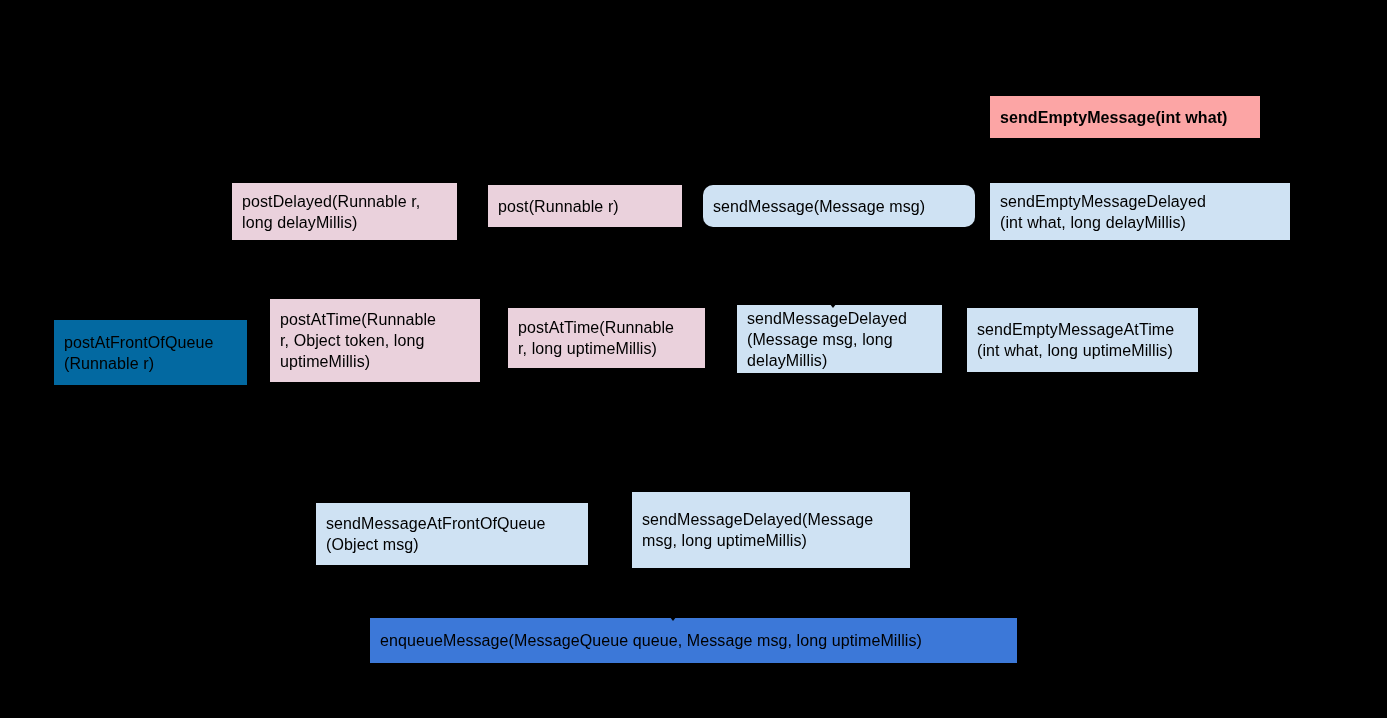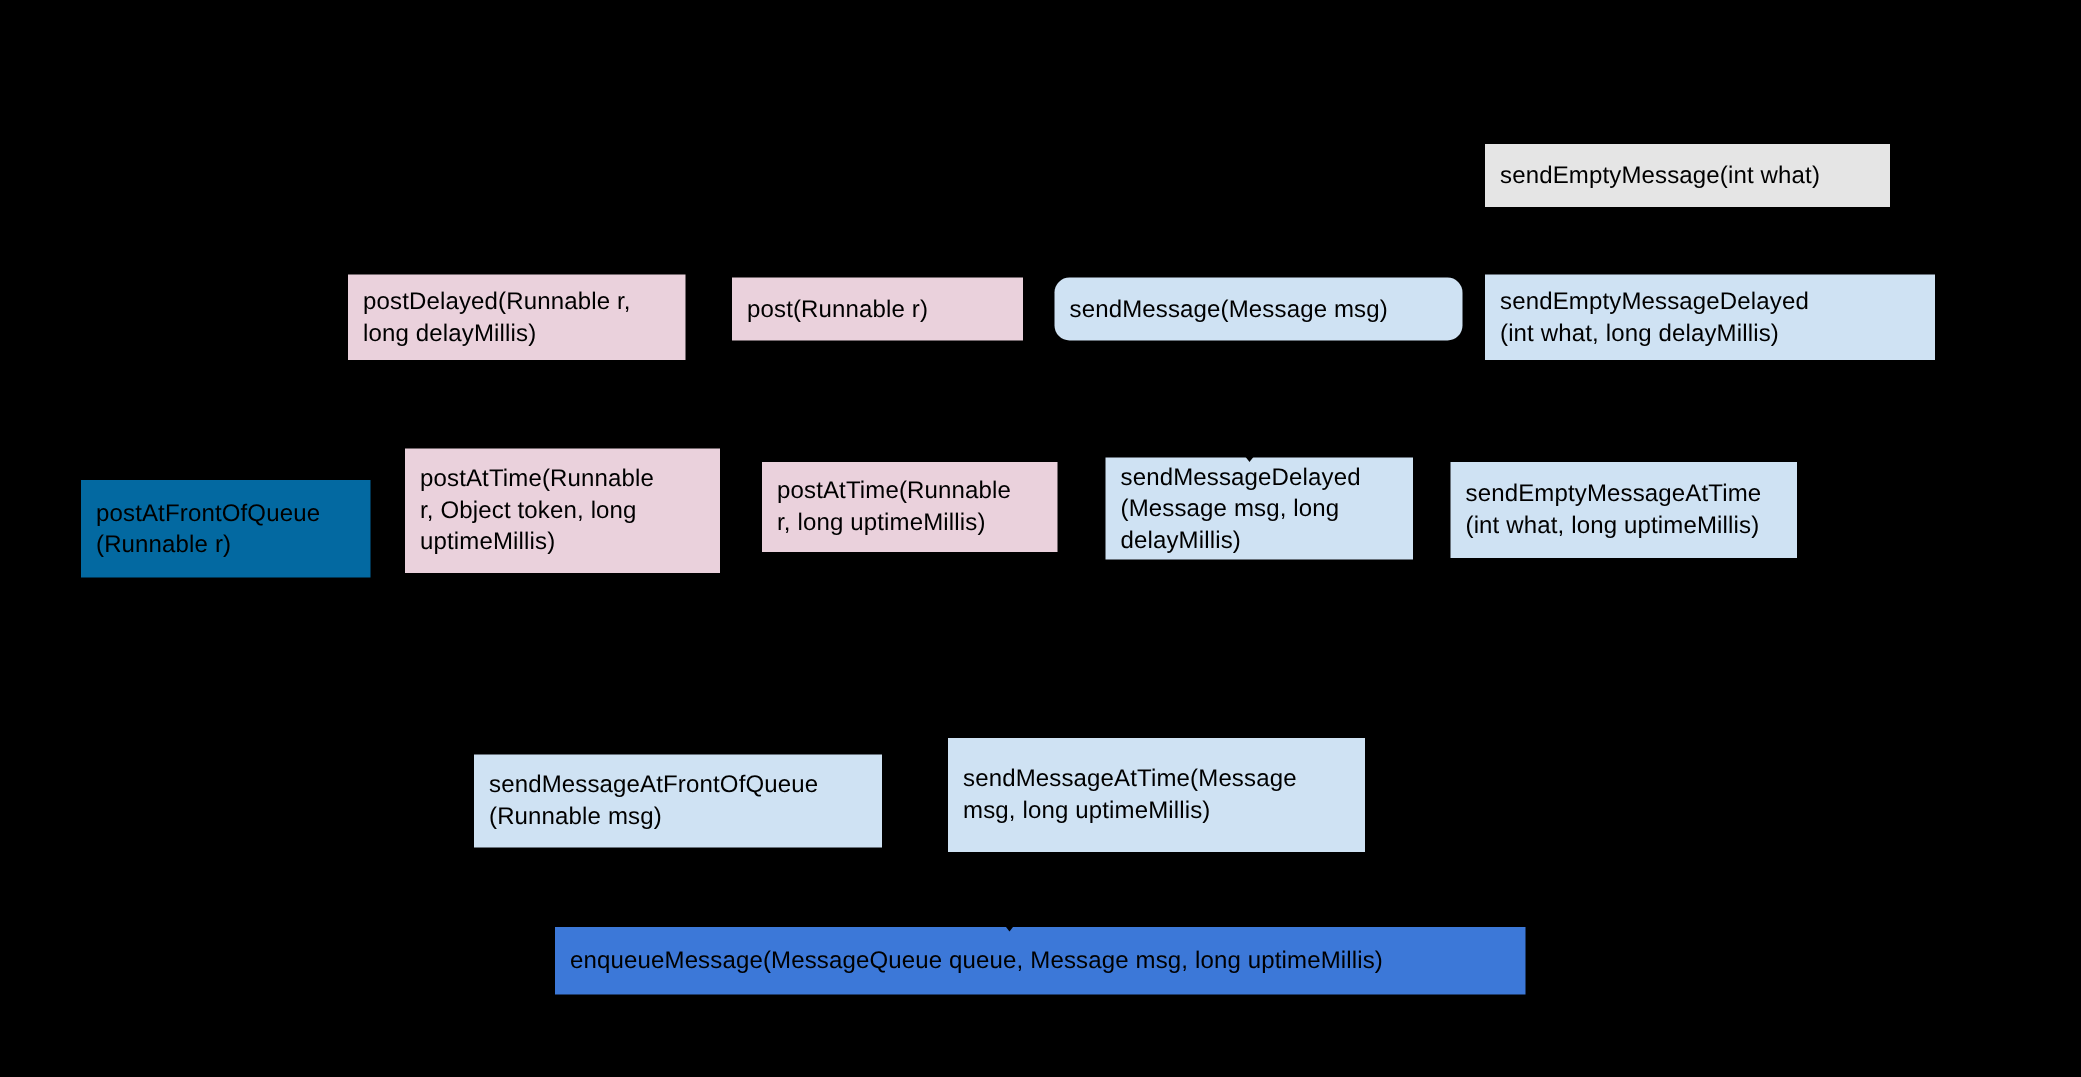--- a/index.html
+++ b/index.html
@@ -57,21 +57,21 @@
     z-index: 2;
   }
   #notch-enqueue            { left: 666px; top: 612px; }
   #notch-sendMessageDelayed { left: 826px; top: 299px; }
 </style>
 </head>
 <body>
 
 <div id="canvas">
 
-  <div class="node" id="n-sendEmptyMessage" style="background-color: #e5e5e5;">sendEmptyMessage(int what)</div>
+  <div class="node" id="n-sendEmptyMessage" style="background-color: #fca5a5; font-weight: bold;">sendEmptyMessage(int what)</div>
 
   <div class="node" id="n-post" style="background-color: rgb(234, 209, 220);">post(Runnable r)</div>
 
   <div class="node" id="n-postDelayed" style="background-color: rgb(234, 209, 220);">postDelayed(Runnable r,
 long delayMillis)</div>
 
   <div class="node" id="n-sendMessage" style="background-color: rgb(207, 226, 243);">sendMessage(Message msg)</div>
 
   <div class="node" id="n-sendEmptyMessageDelayed" style="background-color: rgb(207, 226, 243);">sendEmptyMessageDelayed
 (int what, long delayMillis)</div>
@@ -87,23 +87,23 @@
 r, long uptimeMillis)</div>
 
   <div class="node" id="n-sendMessageDelayed" style="background-color: rgb(207, 226, 243);">sendMessageDelayed
 (Message msg, long
 delayMillis)</div>
 
   <div class="node" id="n-sendEmptyMessageAtTime" style="background-color: rgb(207, 226, 243);">sendEmptyMessageAtTime
 (int what, long uptimeMillis)</div>
 
   <div class="node" id="n-sendMessageAtFrontOfQueue" style="background-color: rgb(207, 226, 243);">sendMessageAtFrontOfQueue
-(Runnable msg)</div>
+(Object msg)</div>
 
-  <div class="node" id="n-sendMessageAtTime" style="background-color: rgb(207, 226, 243);">sendMessageAtTime(Message
+  <div class="node" id="n-sendMessageAtTime" style="background-color: rgb(207, 226, 243);">sendMessageDelayed(Message
 msg, long uptimeMillis)</div>
 
   <div class="node" id="n-enqueueMessage" style="background-color: rgb(60, 120, 216);">enqueueMessage(MessageQueue queue, Message msg, long uptimeMillis)</div>
 
   <div class="arrowhead-notch" id="notch-enqueue"></div>
   <div class="arrowhead-notch" id="notch-sendMessageDelayed"></div>
 
 </div>
 
 </body></html>

